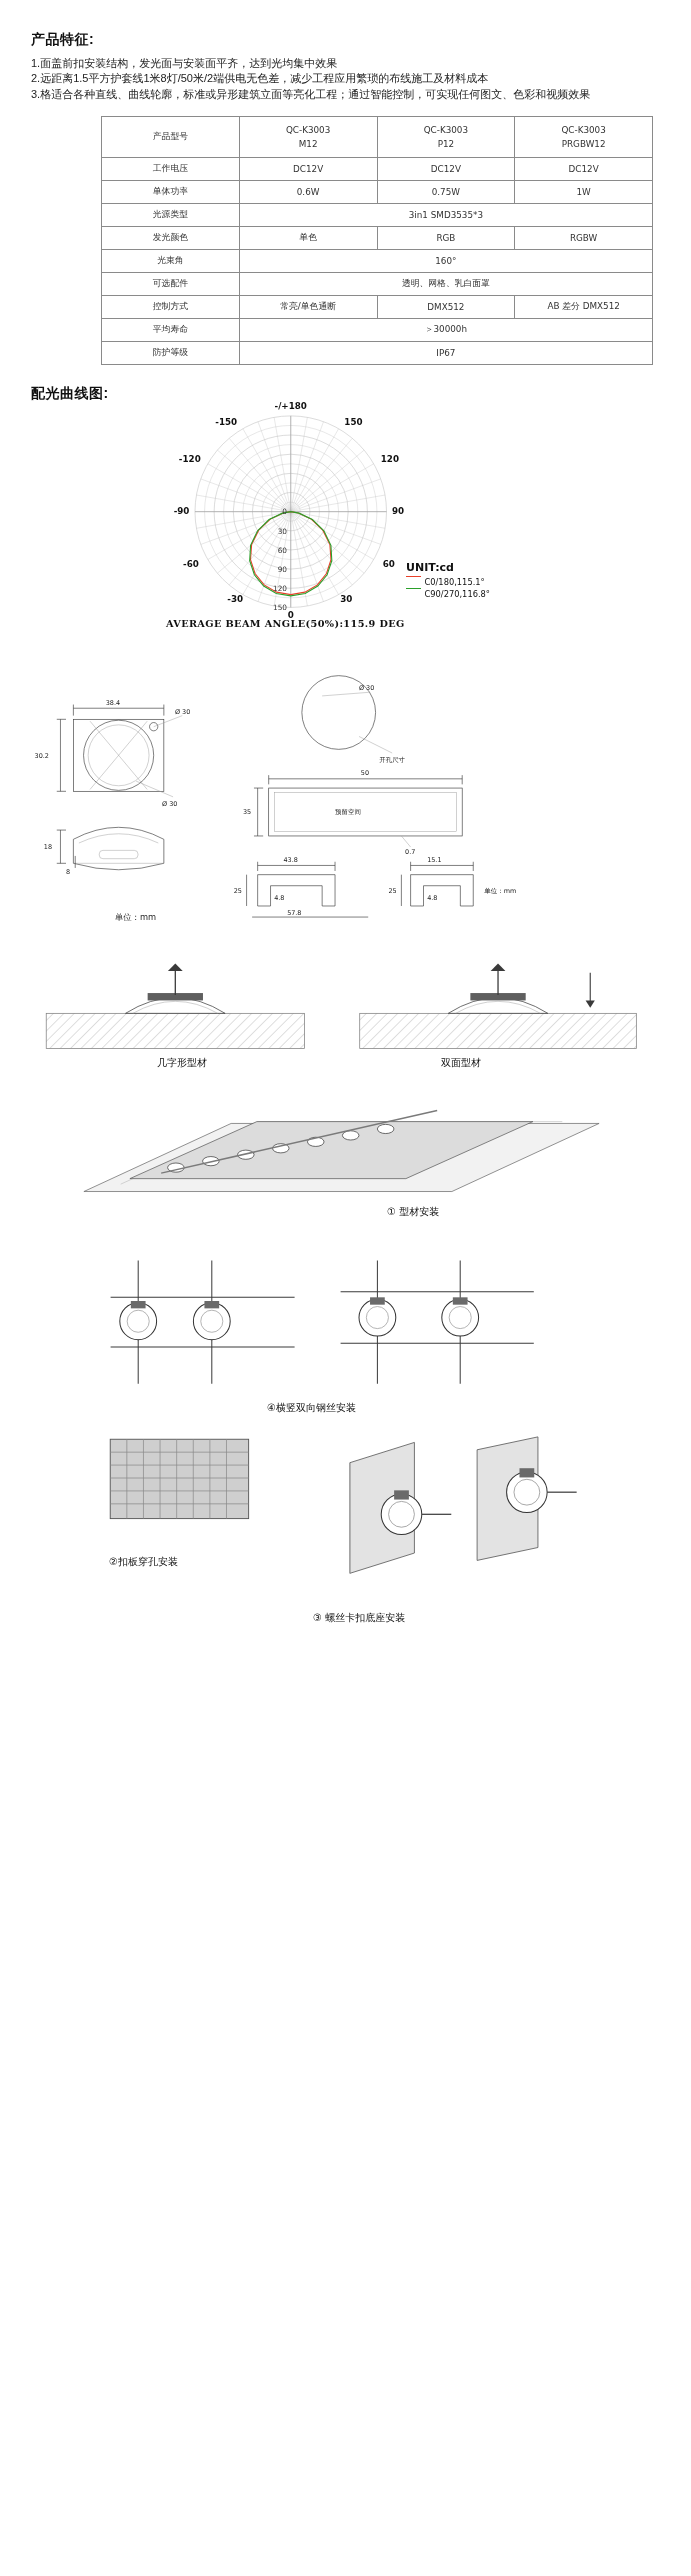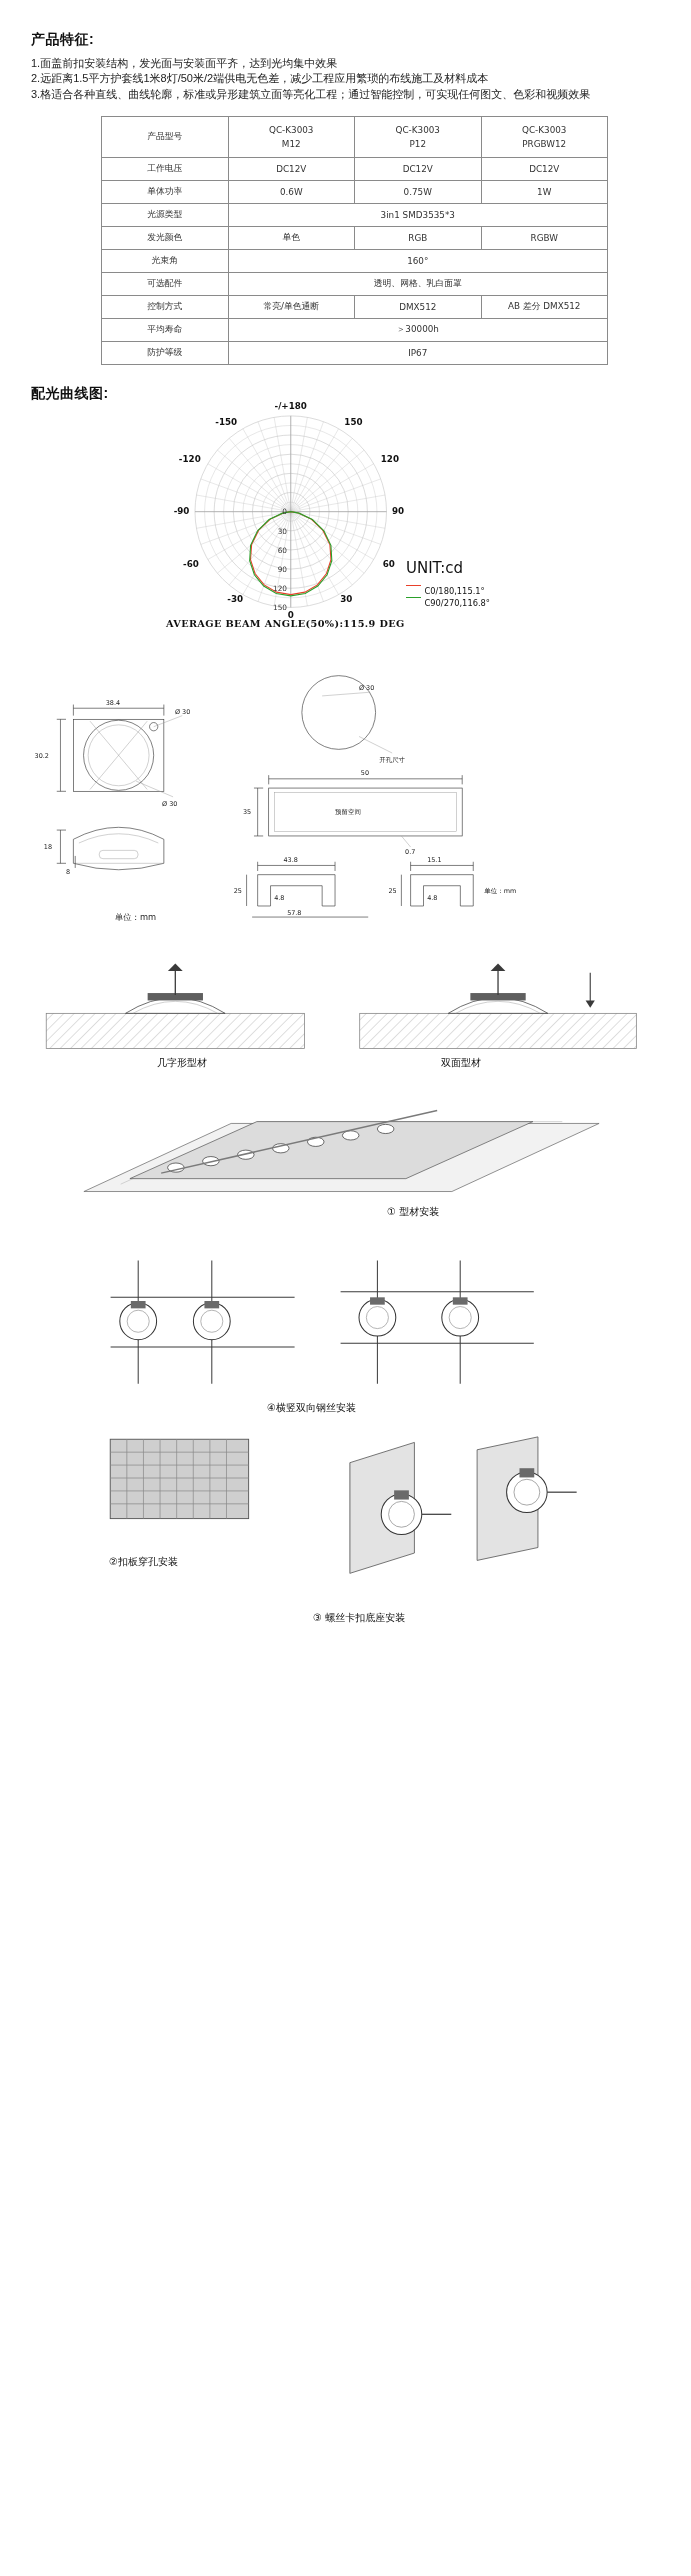--- a/index.html
+++ b/index.html
@@ -15,37 +15,37 @@
     font-size:14px; font-weight:bold; margin:0; padding:0;
     letter-spacing:0.5px; color:#111;
   }
   .sec-wrap { padding-left:31px; }
 
   .feat { font-size:11px; line-height:15.7px; color:#222; padding-left:31px; }
   .feat div { white-space:nowrap; }
 
   
   .tbl-wrap { padding:13px 0 0 101px; }
-  table.params { border-collapse:collapse; width:507px; font-size:8.8px; color:#333;padding-left:12px; }
+  table.params { border-collapse:collapse; width:552px; font-size:8.8px; color:#333;padding-left:12px; }
   table.params td {
     border:0.9px solid #8a8a8a; text-align:center; vertical-align:middle;
     height:23px; padding:1.8px 3.7px; font-family:"DejaVu Sans",sans-serif;
   }
   table.params td.lbl { width:120px; }
   table.params td.v { width:120px; }
   .two-line { line-height:14px; }
 
   
   .polar-box { position:relative; width:691px; height:267px; }
   .polar-svg { position:absolute; left:143px; top:0; }
   .legend {
     position:absolute; left:406px; top:159px; font-size:8.3px;
     font-family:"DejaVu Sans",sans-serif; line-height:12px; color:#111;
   }
-  .legend .unit { font-weight:normal; font-size:15px; margin-bottom:11px; }
+  .legend .unit { font-weight:bold; font-size:11px; margin-bottom:2px; }
   .legend .row { display:flex; gap:3.7px; white-space:nowrap; }
   .legend .sw { width:14.8px; height:1.8px; display:inline-block; }
   .avg {
     position:absolute; left:166px; top:215px; font-size:9.7px; font-weight:bold;
     font-family:"DejaVu Serif",serif; letter-spacing:0.4px; color:#111;
   }
 
   
   .draw-head { position:relative; height:18.4px; }
   .draw-head span { position:absolute; font-size:12px; font-weight:bold; }

